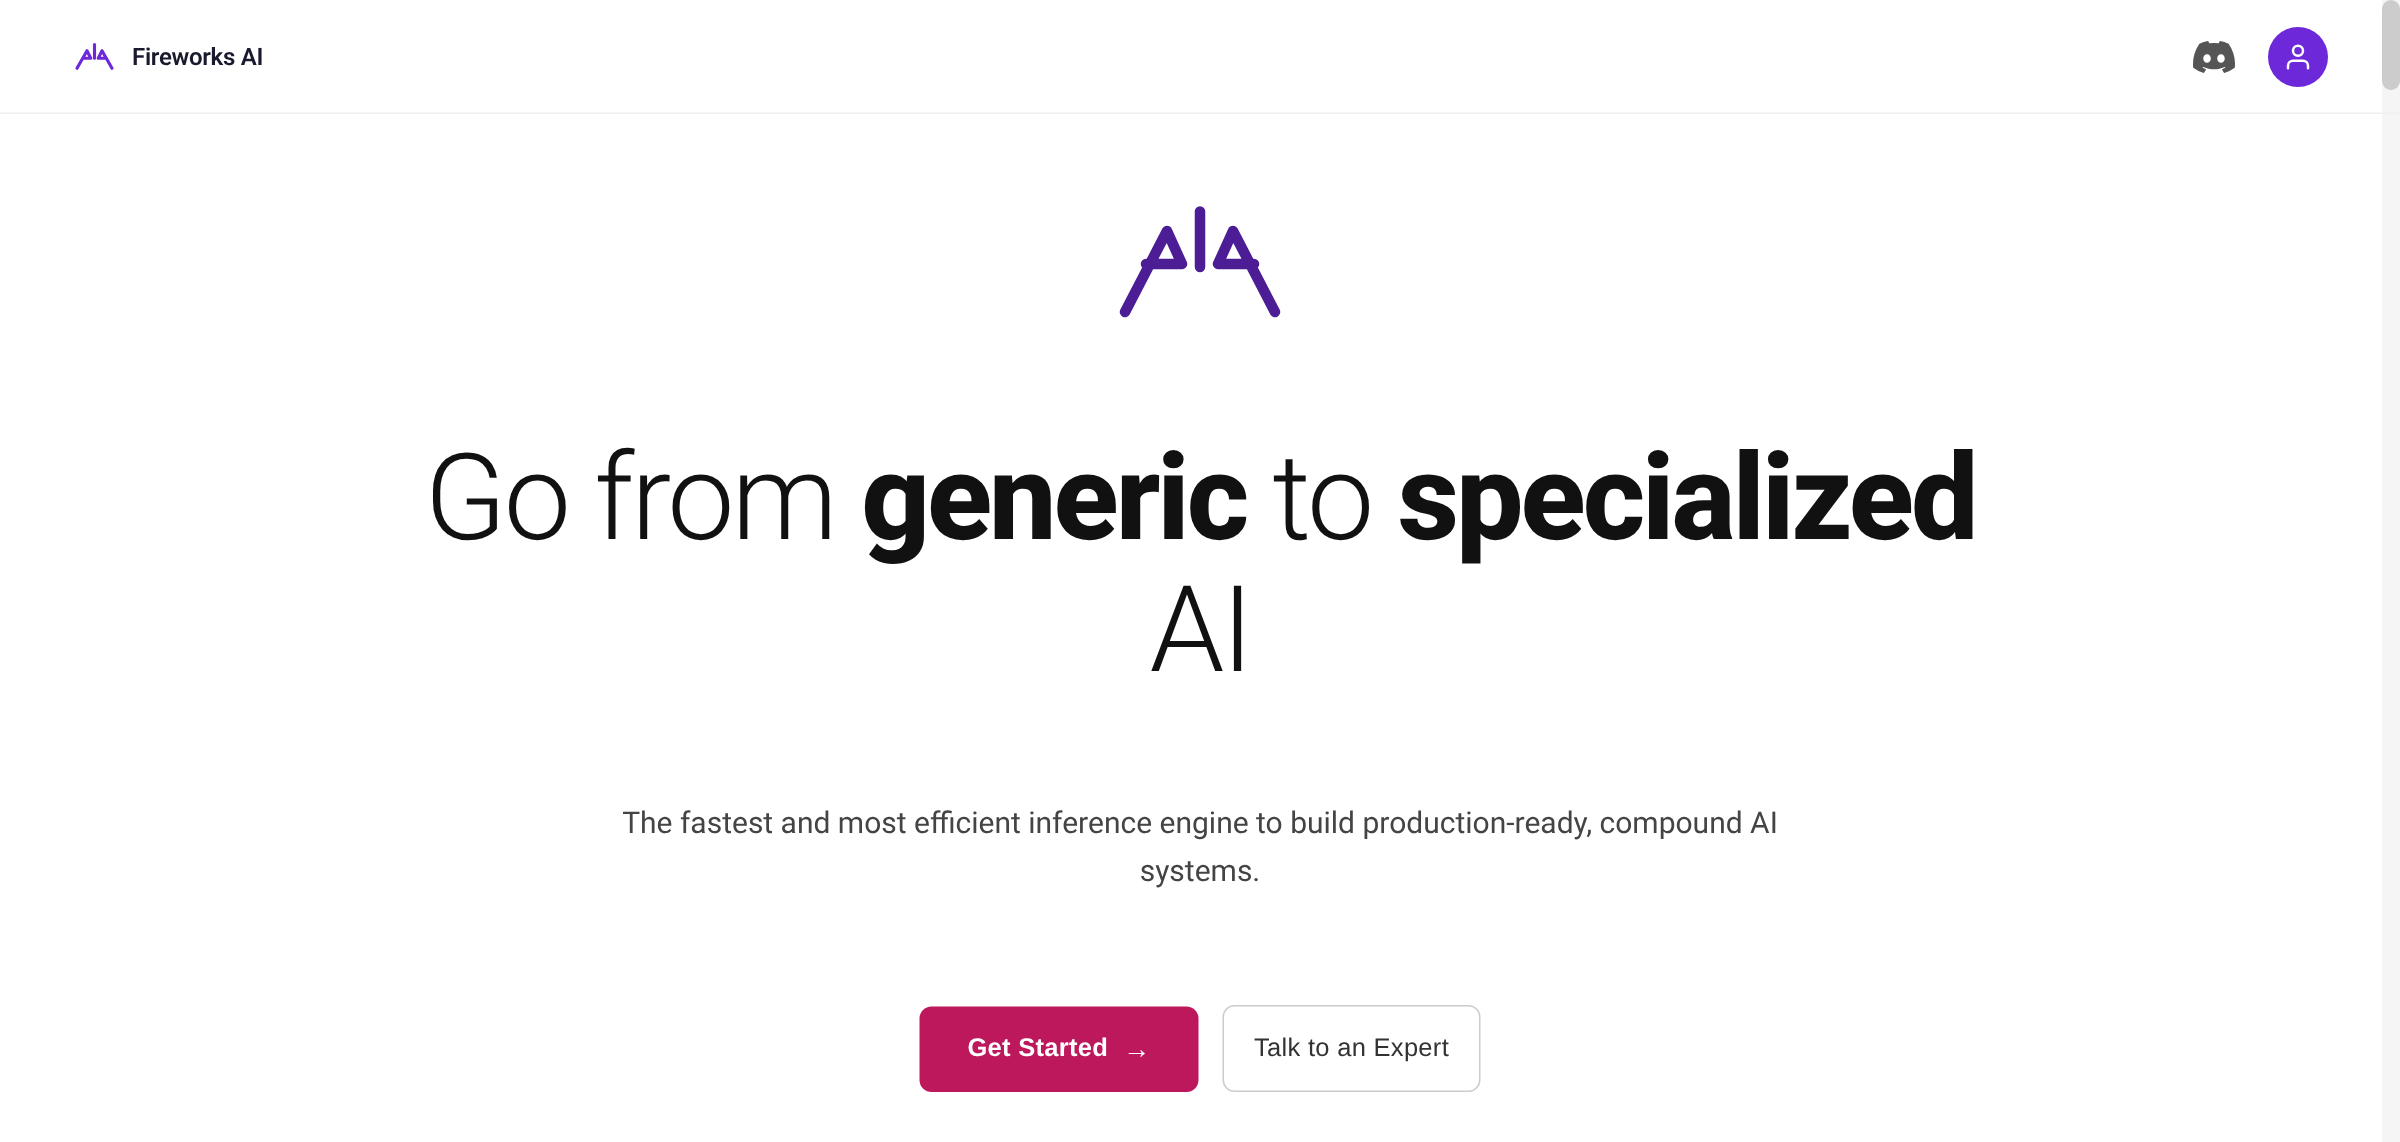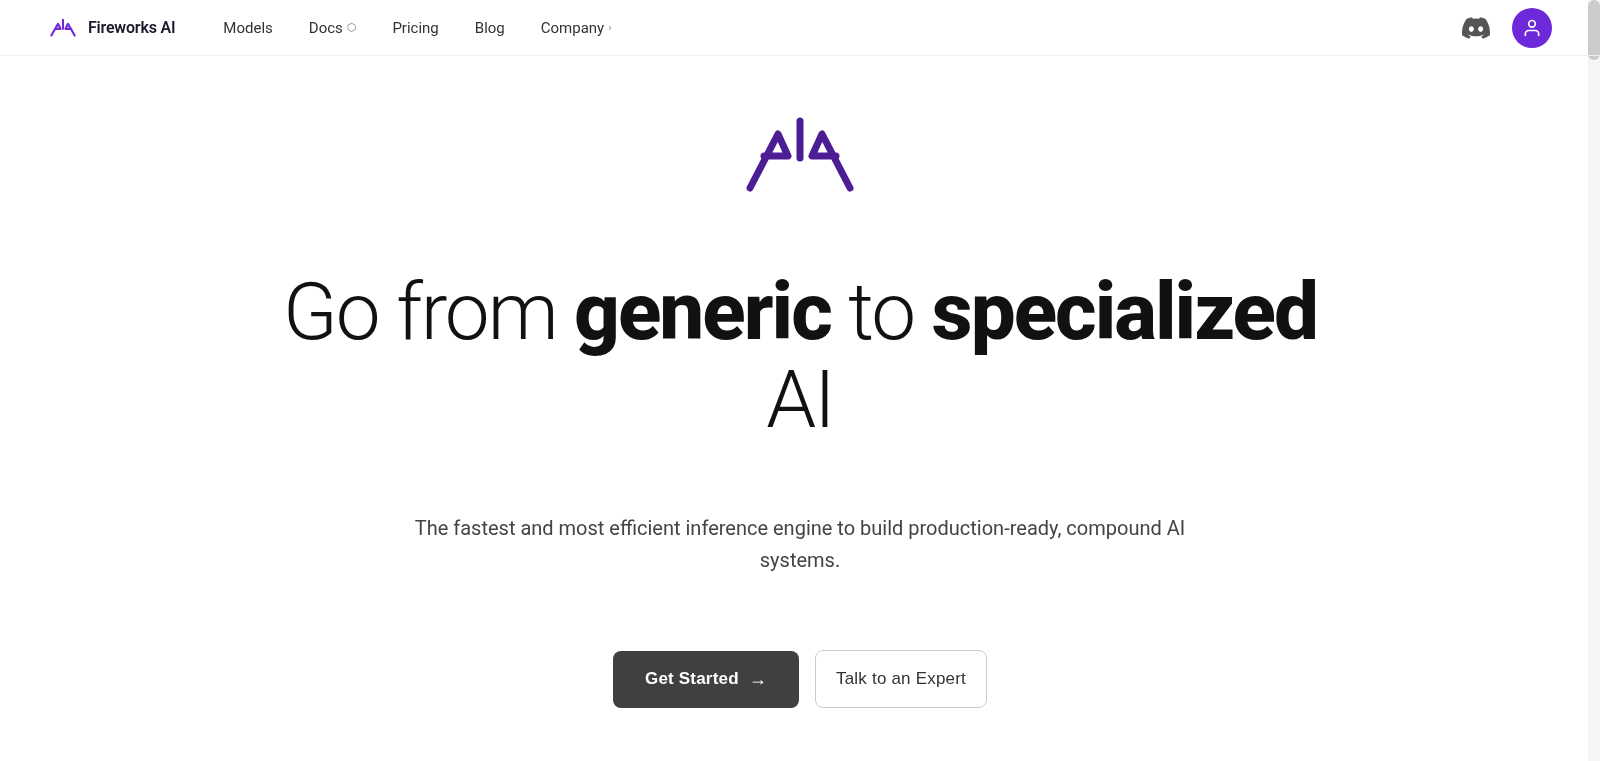--- a/index.html
+++ b/index.html
@@ -15,21 +15,21 @@
       min-height: 761px;
       overflow-x: hidden;
     }
 
     
     .navbar {
       display: flex;
       align-items: center;
       justify-content: space-between;
       padding: 0 48px;
-      height: 56px;
+      height: 76px;
       border-bottom: 1px solid #f0f0f0;
       position: relative;
       z-index: 10;
     }
 
     .navbar-left {
       display: flex;
       align-items: center;
       gap: 48px;
     }
@@ -163,21 +163,21 @@
       text-align: center;
     }
 
     .hero-buttons {
       display: flex;
       gap: 16px;
       align-items: center;
     }
 
     .btn-primary {
-      background: #404040;
+      background: #be185d;
       color: white;
       border: none;
       border-radius: 8px;
       padding: 18px 32px;
       font-size: 17px;
       font-weight: 600;
       cursor: pointer;
       display: flex;
       align-items: center;
       gap: 10px;
@@ -218,39 +218,20 @@
     <div class="logo-area">
 
       <svg class="logo-icon" viewBox="0 0 36 26" fill="none" xmlns="http://www.w3.org/2000/svg">
         <path d="M4 22 L12 8 L15 14 L9 14" stroke="#6d28d9" stroke-width="2.5" stroke-linecap="round" stroke-linejoin="round" fill="none"></path>
         <path d="M32 22 L24 8 L21 14 L27 14" stroke="#6d28d9" stroke-width="2.5" stroke-linecap="round" stroke-linejoin="round" fill="none"></path>
         <path d="M18 3 L18 14" stroke="#6d28d9" stroke-width="2.5" stroke-linecap="round"></path>
       </svg>
       <span class="logo-text">Fireworks AI</span>
     </div>
 
-    <div class="nav-links">
-      <a class="nav-link">
-        <span>Models</span>
-      </a>
-      <a class="nav-link">
-        <span>Docs</span>
-        <span class="ext-icon">⬡</span>
-      </a>
-      <a class="nav-link">
-        <span>Pricing</span>
-      </a>
-      <a class="nav-link">
-        <span>Blog</span>
-      </a>
-      <a class="nav-link">
-        <span>Company</span>
-        <span class="ext-icon"> ›</span>
-      </a>
-    </div>
   </div>
 
   <div class="navbar-right">
     <div class="discord-btn">
 
       <svg width="28" height="28" viewBox="0 0 24 24" fill="none" xmlns="http://www.w3.org/2000/svg">
         <path d="M20.317 4.37a19.791 19.791 0 0 0-4.885-1.515.074.074 0 0 0-.079.037c-.21.375-.444.864-.608 1.25a18.27 18.27 0 0 0-5.487 0 12.64 12.64 0 0 0-.617-1.25.077.077 0 0 0-.079-.037A19.736 19.736 0 0 0 3.677 4.37a.07.07 0 0 0-.032.027C.533 9.046-.32 13.58.099 18.057c.002.022.015.043.033.054a19.9 19.9 0 0 0 5.993 3.03.077.077 0 0 0 .084-.028 14.09 14.09 0 0 0 1.226-1.994.076.076 0 0 0-.041-.106 13.107 13.107 0 0 1-1.872-.892.077.077 0 0 1-.008-.128 10.2 10.2 0 0 0 .372-.292.074.074 0 0 1 .077-.01c3.928 1.793 8.18 1.793 12.062 0a.074.074 0 0 1 .078.01c.12.098.246.198.373.292a.077.077 0 0 1-.006.127 12.299 12.299 0 0 1-1.873.892.077.077 0 0 0-.041.107c.36.698.772 1.362 1.225 1.993a.076.076 0 0 0 .084.028 19.839 19.839 0 0 0 6.002-3.03.077.077 0 0 0 .032-.054c.5-5.177-.838-9.674-3.549-13.66a.061.061 0 0 0-.031-.03zM8.02 15.33c-1.183 0-2.157-1.085-2.157-2.419 0-1.333.956-2.419 2.157-2.419 1.21 0 2.176 1.096 2.157 2.42 0 1.333-.956 2.418-2.157 2.418zm7.975 0c-1.183 0-2.157-1.085-2.157-2.419 0-1.333.955-2.419 2.157-2.419 1.21 0 2.176 1.096 2.157 2.42 0 1.333-.946 2.418-2.157 2.418z" fill="#555"></path>
       </svg>
     </div>
 

